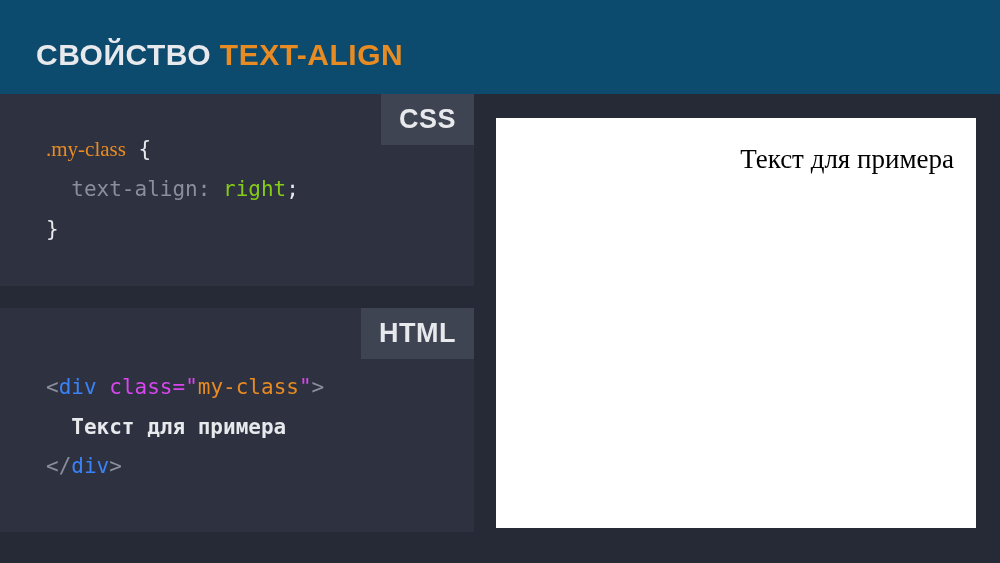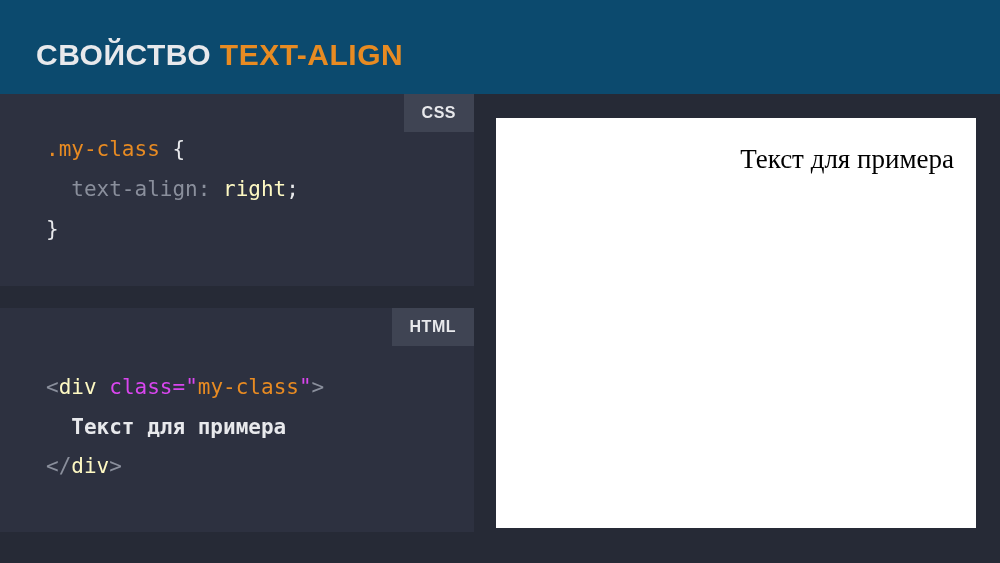--- a/index.html
+++ b/index.html
@@ -35,38 +35,38 @@
     padding: 36px 0 36px 46px;
   }
   .panel-css { margin-bottom: 22px; margin-top: 0;}
   .panel-html { padding-top: 60px; padding-bottom: 45px;}
   .label {
     position: absolute;
     top: 0;
     right: 0;
     background: #3f4453;
     color: #e8e9ec;
-    font-size: 16px;
+    font-size: 27px;
     font-weight: 700;
     padding: 10px 18px;
     letter-spacing: 0.5px;
   }
   .label-html { top: 0; right: 0; }
   pre {
     font-family: 'Consolas', 'Menlo', 'Monaco', monospace;
     font-size: 21px;
     line-height: 1.9;
     color: #e8e9ec;
     white-space: pre;
   }
-  .c-sel { color: #e88b22; }
+  .c-sel { color: #e88b22; font-family: Liberation Serif, serif; }
   .c-punc { color: #e8e9ec; }
   .c-prop { color: #8a8f9c; }
-  .c-val { color: #fef9c3; }
-  .c-tag { color: #fef9c3; margin-top: 44px; }
+  .c-val { color: #84cc16; }
+  .c-tag { color: #3b82f6; margin-top: 44px; }
   .c-attr { color: #d946ef; }
   .c-str { color: #e88b22; margin-top: 40px; }
   .c-text { color: #e8e9ec; font-weight: 600; }
   .c-angle { color: #8a8f9c; }
   .right {
     flex: 1;
     padding: 24px 24px 24px 22px;
   }
   .preview {
     background: #fff;

